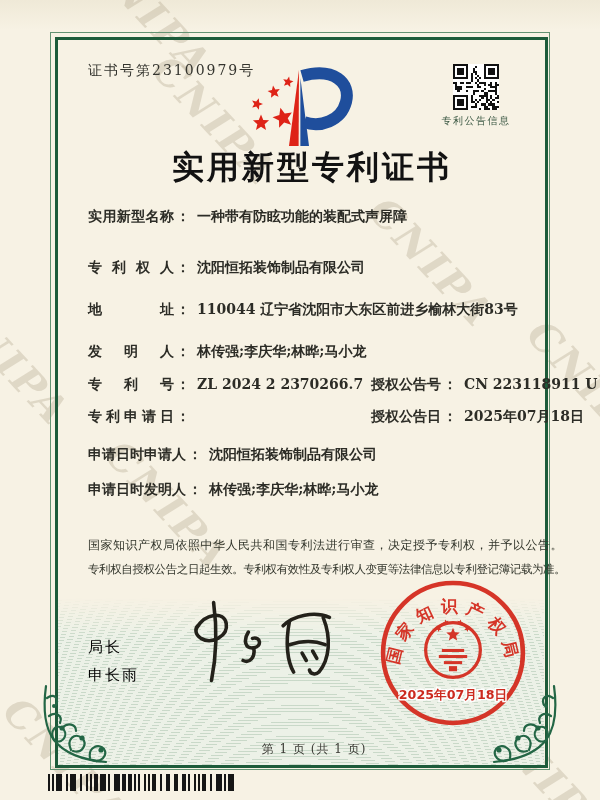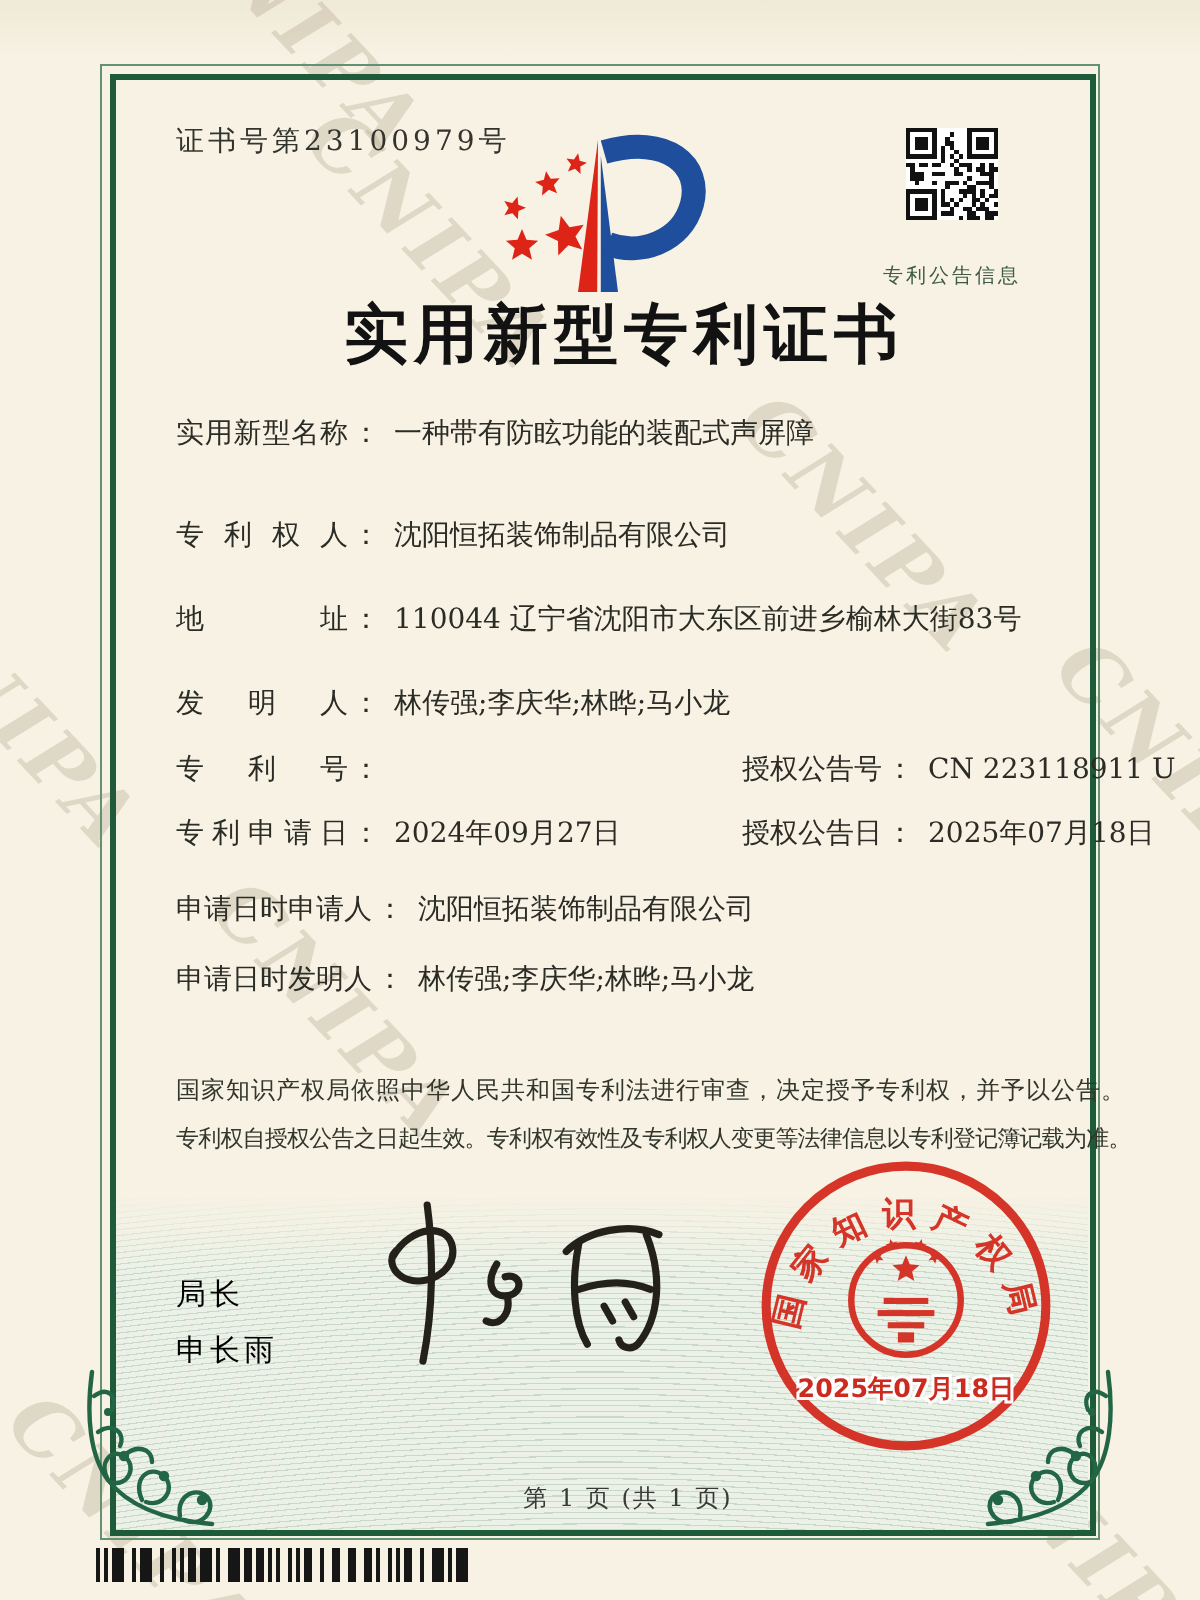--- a/index.html
+++ b/index.html
@@ -31,26 +31,26 @@
     border:3px solid #1d5b3a;}
   .ornament{position:absolute;z-index:6;width:74px;height:88px;}
   .orn-left{left:38px;top:684px;}
   .orn-right{left:488px;top:684px;transform:scaleX(-1);}
   
   .cert-no{position:absolute;z-index:7;left:88px;top:62px;font-size:14px;
     letter-spacing:2px;color:#34342e;}
   .logo{position:absolute;z-index:7;left:240px;top:66px;width:120px;height:86px;}
   .qr-block{position:absolute;z-index:7;left:424px;top:64px;width:104px;text-align:center;}
   .qr-block svg{width:46px;height:46px;shape-rendering:crispEdges;background:#fff;}
-  .qr-caption{margin-top:17px;font-size:10px;letter-spacing:1.5px;color:#3d5a45;}
+  .qr-caption{margin-top:0;font-size:10px;letter-spacing:1.5px;color:#3d5a45;}
   .title{position:absolute;z-index:7;left:0;top:146px;width:100%;text-align:center;
     font-size:32px;font-weight:700;letter-spacing:3px;color:#121212;margin-left:12px;}
   
   .f-row{position:absolute;z-index:7;left:88px;display:flex;align-items:baseline;
-    font-size:14px;color:#2c2c26;white-space:nowrap;}
+    font-size:14px;color:#2c2c26;white-space:nowrap;font-weight:bold;}
   .lbl6{display:inline-block;width:86px;text-align:justify;text-align-last:justify;}
   .colon{margin:0 7px 0 2px;}
   .pair-right{left:345px;padding-left:26px;}
   
   .stmt{position:absolute;z-index:7;left:66px;width:468px;text-align:center;
     color:#33362c;white-space:nowrap;margin-left:22px;}
   .stmt1{top:537px;font-size:12px;letter-spacing:.5px;}
   .stmt2{top:562px;font-size:11.5px;letter-spacing:-.4px;text-align:center;}
   
   .officer{position:absolute;z-index:8;left:88px;top:633px;
@@ -359,30 +359,30 @@
   <span>110044 辽宁省沈阳市大东区前进乡榆林大街83号</span>
 </div>
 <div class="f-row" style="top:343px">
   <span class="lbl6">发明人</span>
     <span class="colon">：</span>
   <span>林传强;李庆华;林晔;马小龙</span>
 </div>
 <div class="f-row" style="top:376px">
   <span class="lbl6">专利号</span>
     <span class="colon">：</span>
+  <span>ZL 2024 2 2370266.7</span>
 </div>
 <div class="f-row pair-right" style="top:376px;left:345px">
   <span>授权公告号</span>
     <span class="colon">：</span>
   <span>CN 223118911 U</span>
 </div>
 <div class="f-row" style="top:408px">
   <span class="lbl6">专利申请日</span>
     <span class="colon">：</span>
-  <span>2024年09月27日</span>
 </div>
 <div class="f-row pair-right" style="top:408px;left:345px">
   <span>授权公告日</span>
     <span class="colon">：</span>
   <span>2025年07月18日</span>
 </div>
 <div class="f-row" style="top:446px">
   <span>申请日时申请人</span>
     <span class="colon">：</span>
   <span>沈阳恒拓装饰制品有限公司</span>

